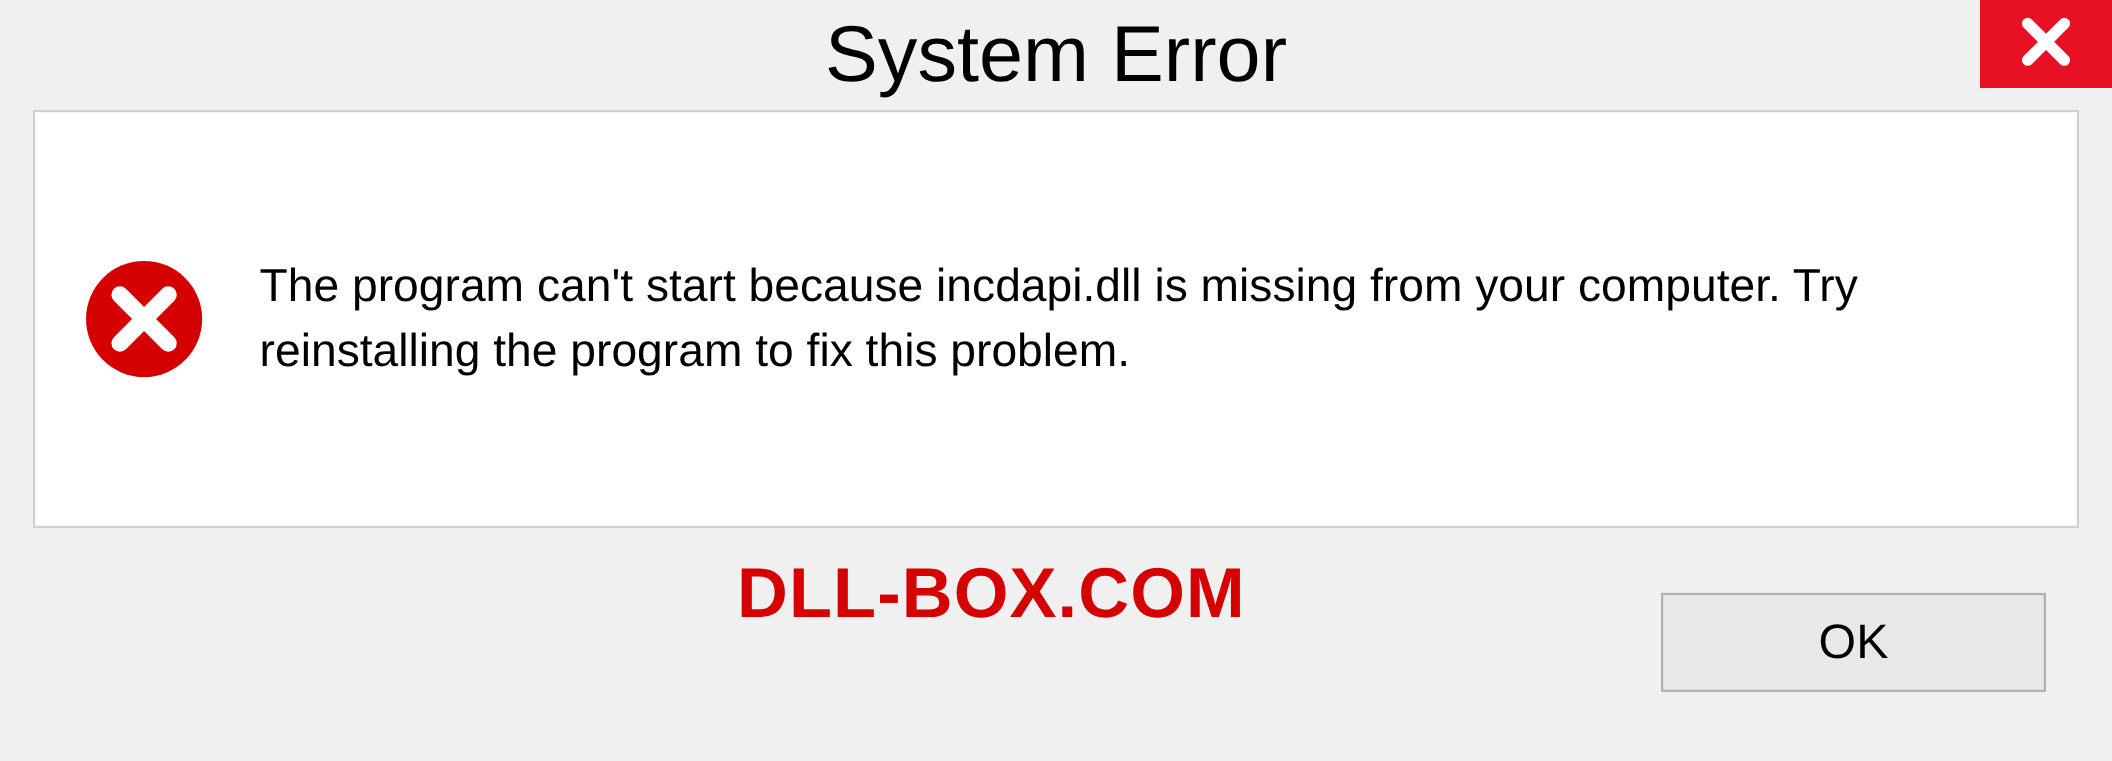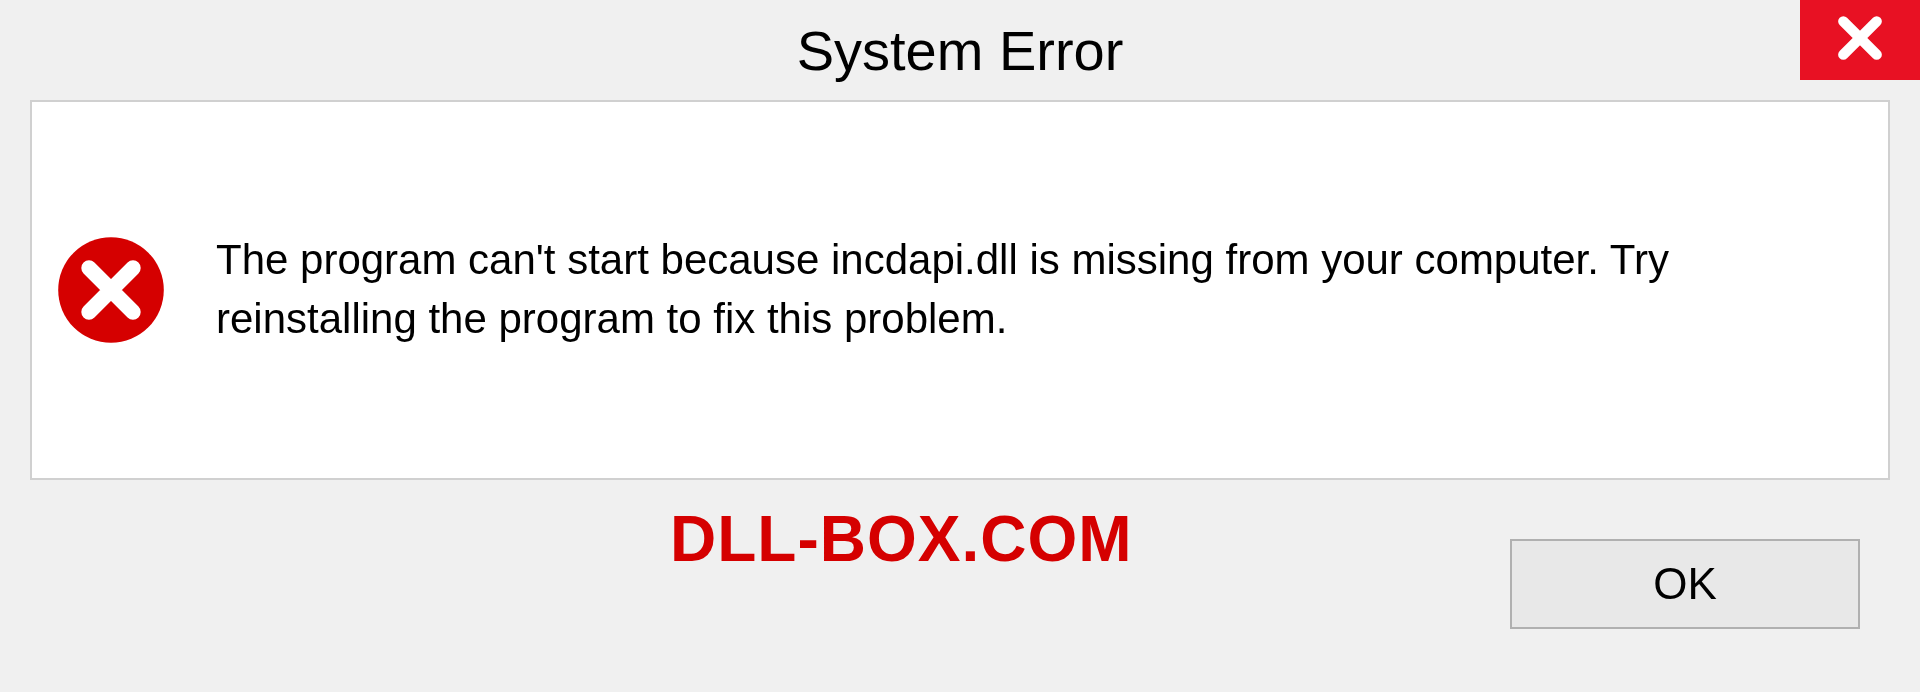--- a/index.html
+++ b/index.html
@@ -24,21 +24,21 @@
       background: #f0f0f0;
     }
     .titlebar {
       position: relative;
       height: 100px;
       display: flex;
       align-items: center;
       justify-content: center;
     }
     .title-text {
-      font-size: 56px;
+      font-size: 72px;
       color: #000;
       font-weight: 400;
     }
     .close-button {
       position: absolute;
       top: 0;
       right: 0;
       width: 120px;
       height: 80px;
       background: #e81123;
@@ -51,21 +51,21 @@
       width: 50px;
       height: 50px;
     }
     .content-panel {
       margin: 0 30px;
       background: #ffffff;
       border: 2px solid #d0d0d0;
       height: 380px;
       display: flex;
       align-items: center;
-      padding: 0 24px;
+      padding: 0 44px;
     }
     .error-icon {
       flex-shrink: 0;
       width: 110px;
       height: 110px;
       margin-right: 50px;
     }
     .error-icon svg {
       width: 110px;
       height: 110px;

